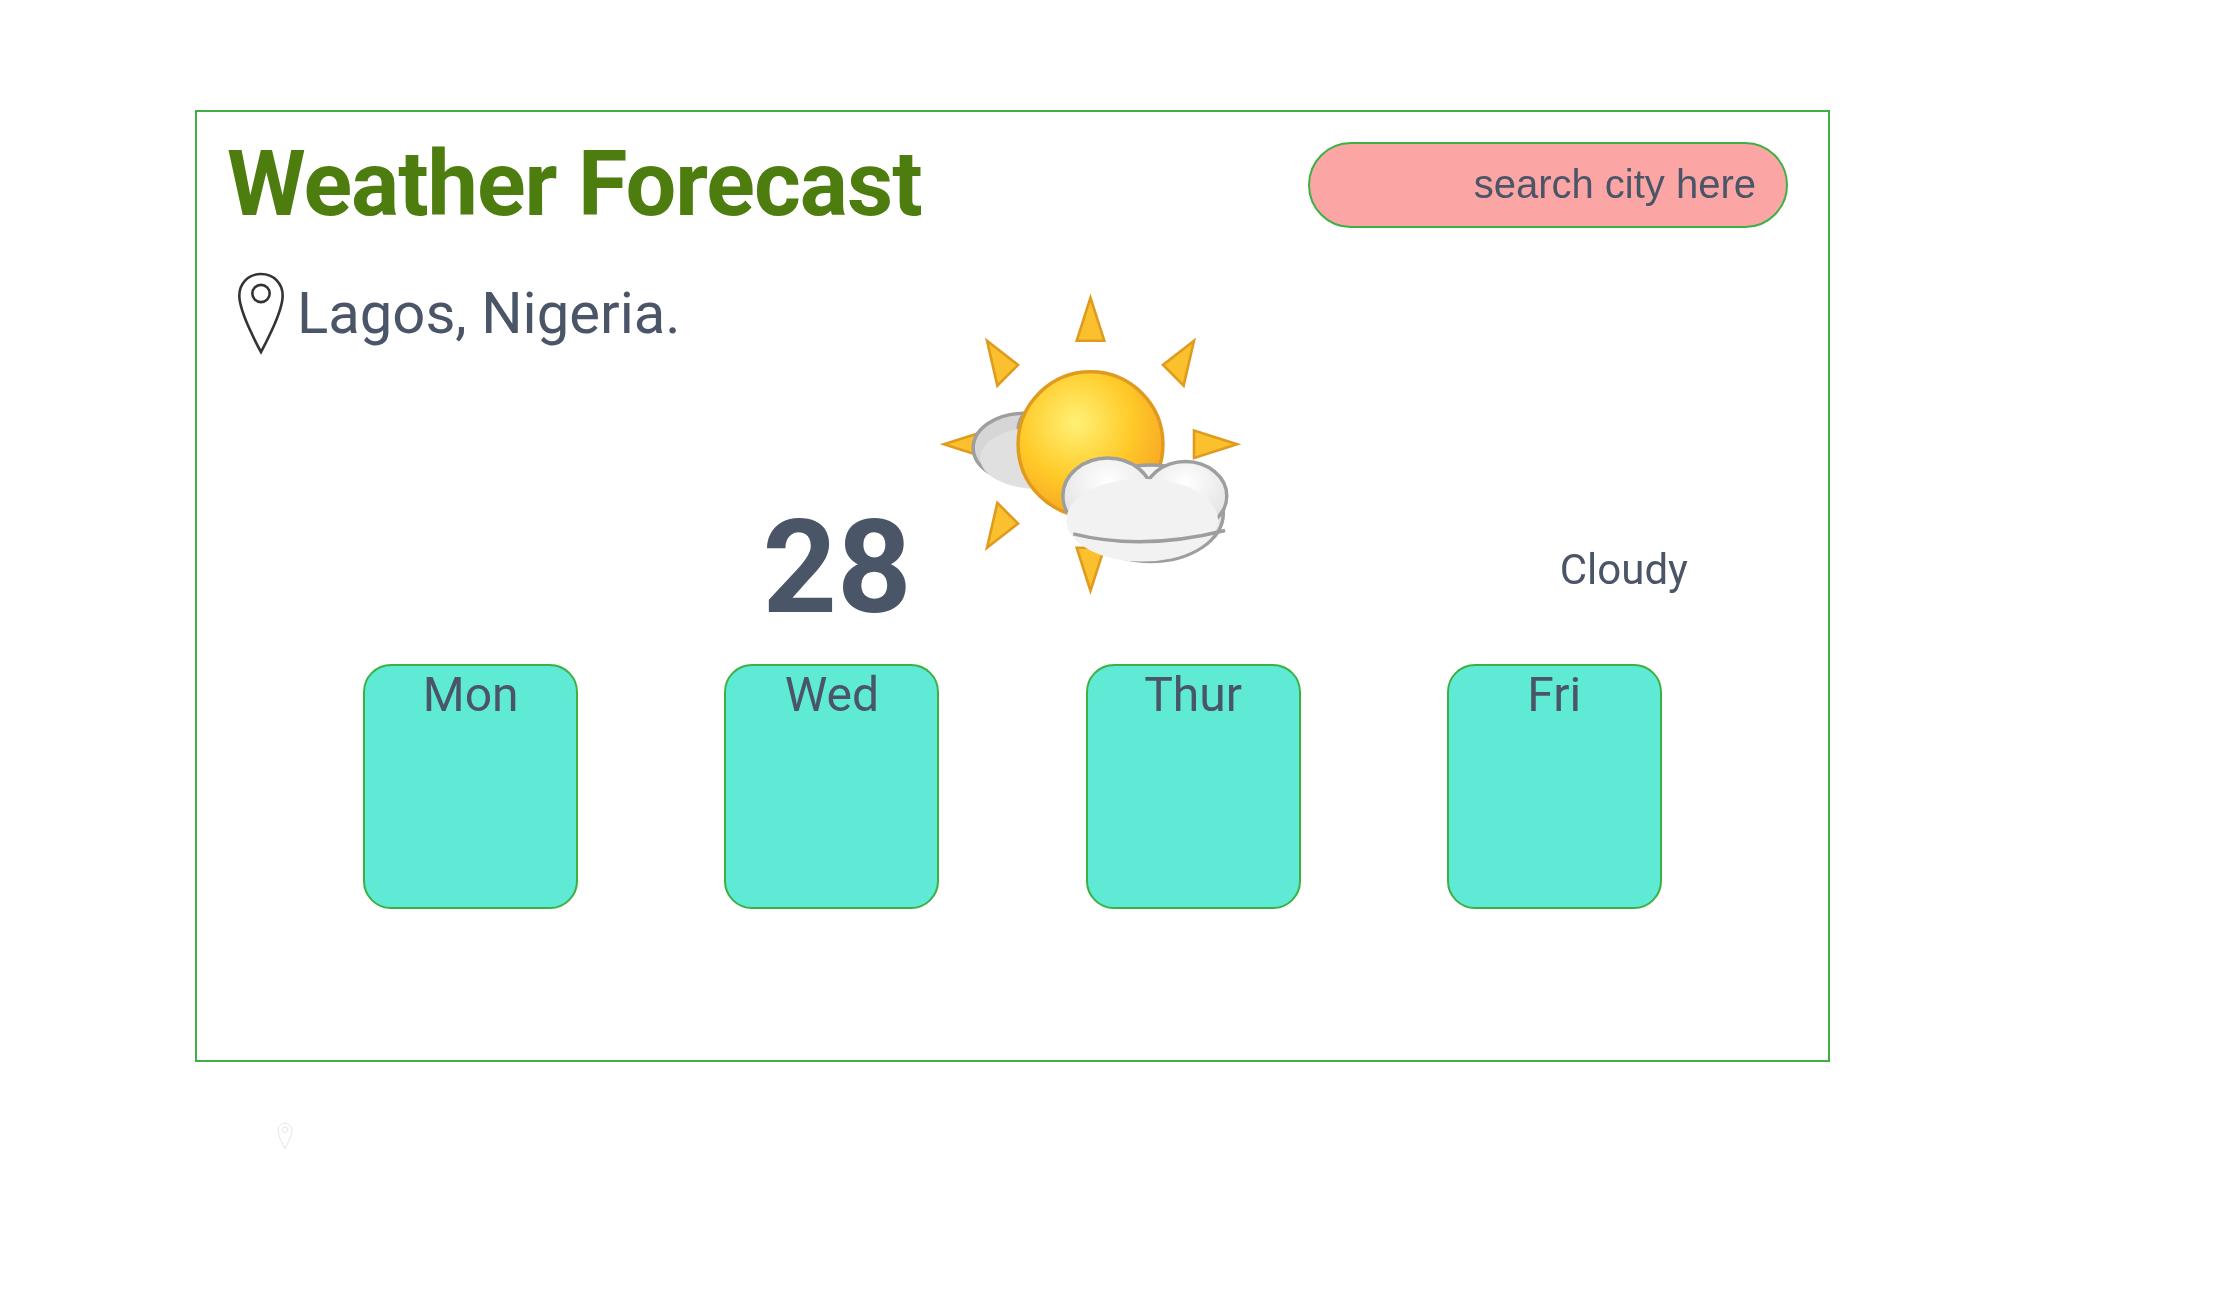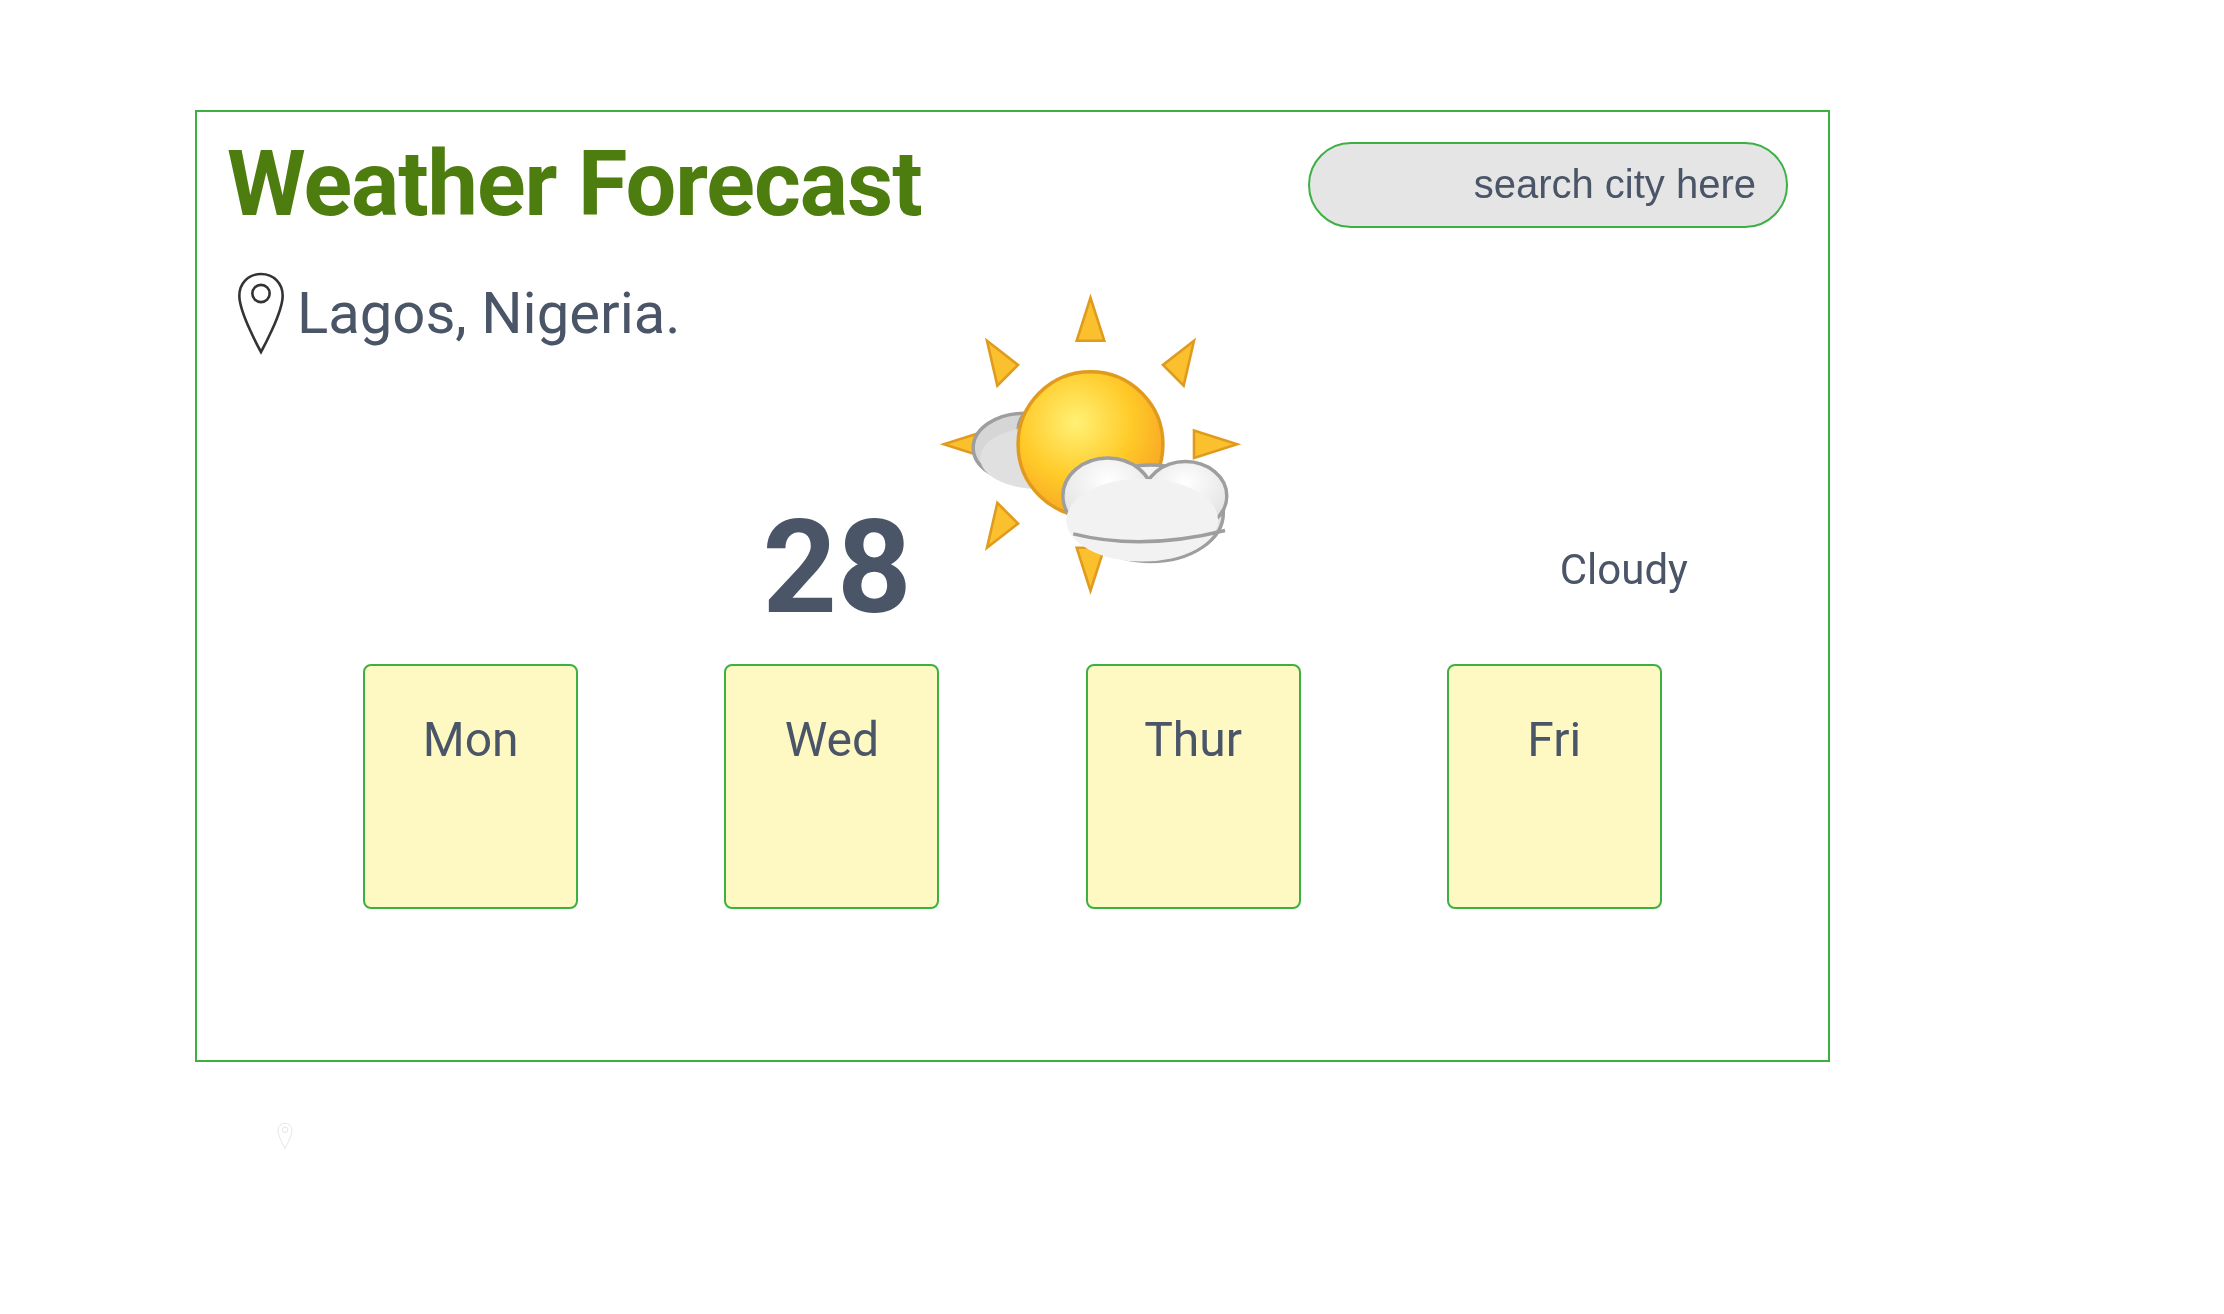--- a/index.html
+++ b/index.html
@@ -33,21 +33,21 @@
     font-size: 90px;
     font-weight: 700;
     color: #4d7c0f;
     letter-spacing: -1px;
   }
   .search {
     width: 480px;
     height: 86px;
     border: 2px solid #3cb043;
     border-radius: 50px;
-    background: #e5e5e5;
+    background: #fca5a5;
     font-size: 40px;
     color: #4a5568;
     text-align: right;
     padding: 0 30px;
     outline: none;
   }
   .search::placeholder {
     color: #4a5568;
     opacity: 1;
   }
@@ -99,25 +99,24 @@
     display: flex;
     justify-content: space-evenly;
     align-items: flex-start;
     padding: 30px 60px 0 60px;
     gap: 40px;
   }
   .day-box {
     width: 215px;
     height: 245px;
     border: 2px solid #3cb043;
-    border-radius: 8px;
-    background: #fef9c3;
+    border-radius: 28px;
+    background: #5eead4;
     display: flex;
     justify-content: center;
-    padding-top: 45px;
     cursor: pointer;
   }
   .day-label {
     font-size: 48px;
     color: #4a5568;
   }
   .stray-pin {
     position: absolute;
     left: 275px;
     top: 1122px;

